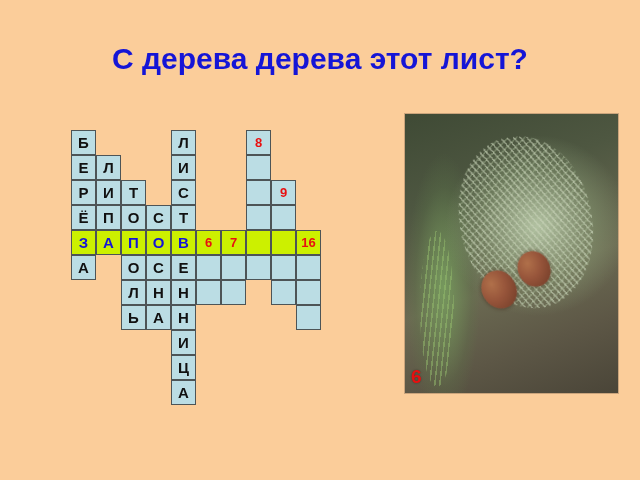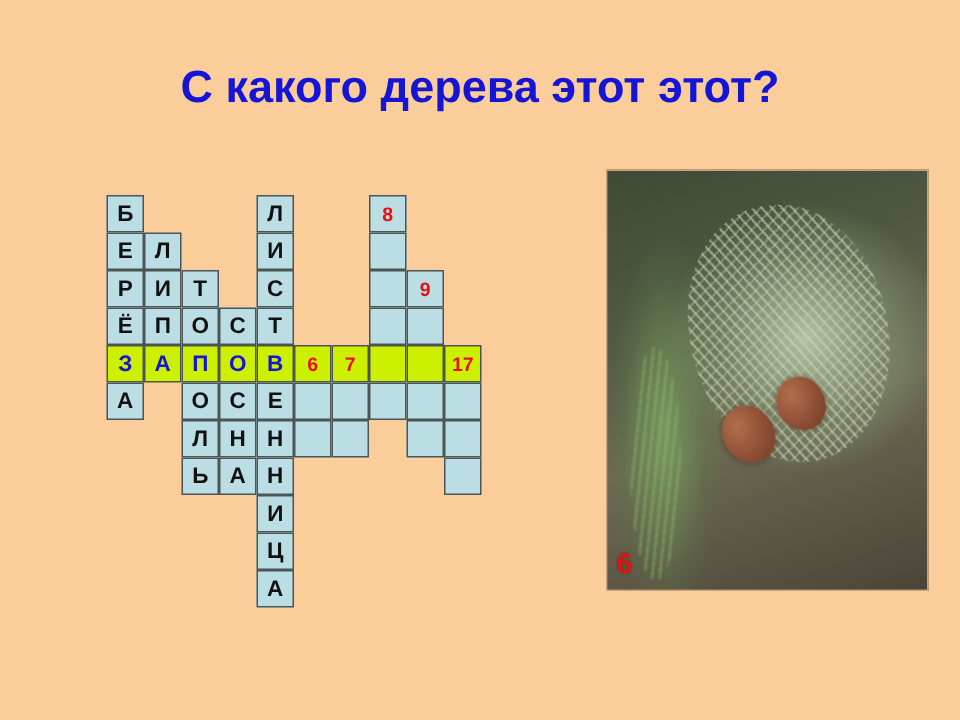--- a/index.html
+++ b/index.html
@@ -81,21 +81,21 @@
     position:absolute;left:6px;top:252px;
     font-size:19px;font-weight:bold;color:#e81010;
     text-shadow:0 0 2px rgba(0,0,0,.35);
   }
 </style>
 </head>
 <body>
 
 <div id="slide">
 
-  <div id="title">С какого дерева этот этот?</div>
+  <div id="title">С дерева дерева этот лист?</div>
 
   <div id="crossword">
       <div class="cell" style="left: 0px; top: 0px;">
         <span class="glyph">Б</span>
       </div>
       <div class="cell" style="left: 100px; top: 0px;">
         <span class="glyph">Л</span>
       </div>
       <div class="cell" style="left: 175px; top: 0px;">
         <span class="num">8</span>
@@ -160,21 +160,21 @@
       </div>
       <div class="cell green" style="left: 125px; top: 100px;">
         <span class="num">6</span>
       </div>
       <div class="cell green" style="left: 150px; top: 100px;">
         <span class="num">7</span>
       </div>
       <div class="cell green" style="left: 175px; top: 100px;"></div>
       <div class="cell green" style="left: 200px; top: 100px;"></div>
       <div class="cell green" style="left: 225px; top: 100px;">
-        <span class="num">17</span>
+        <span class="num">16</span>
       </div>
       <div class="cell" style="left: 0px; top: 125px;">
         <span class="glyph">А</span>
       </div>
       <div class="cell" style="left: 50px; top: 125px;">
         <span class="glyph">О</span>
       </div>
       <div class="cell" style="left: 75px; top: 125px;">
         <span class="glyph">С</span>
       </div>

